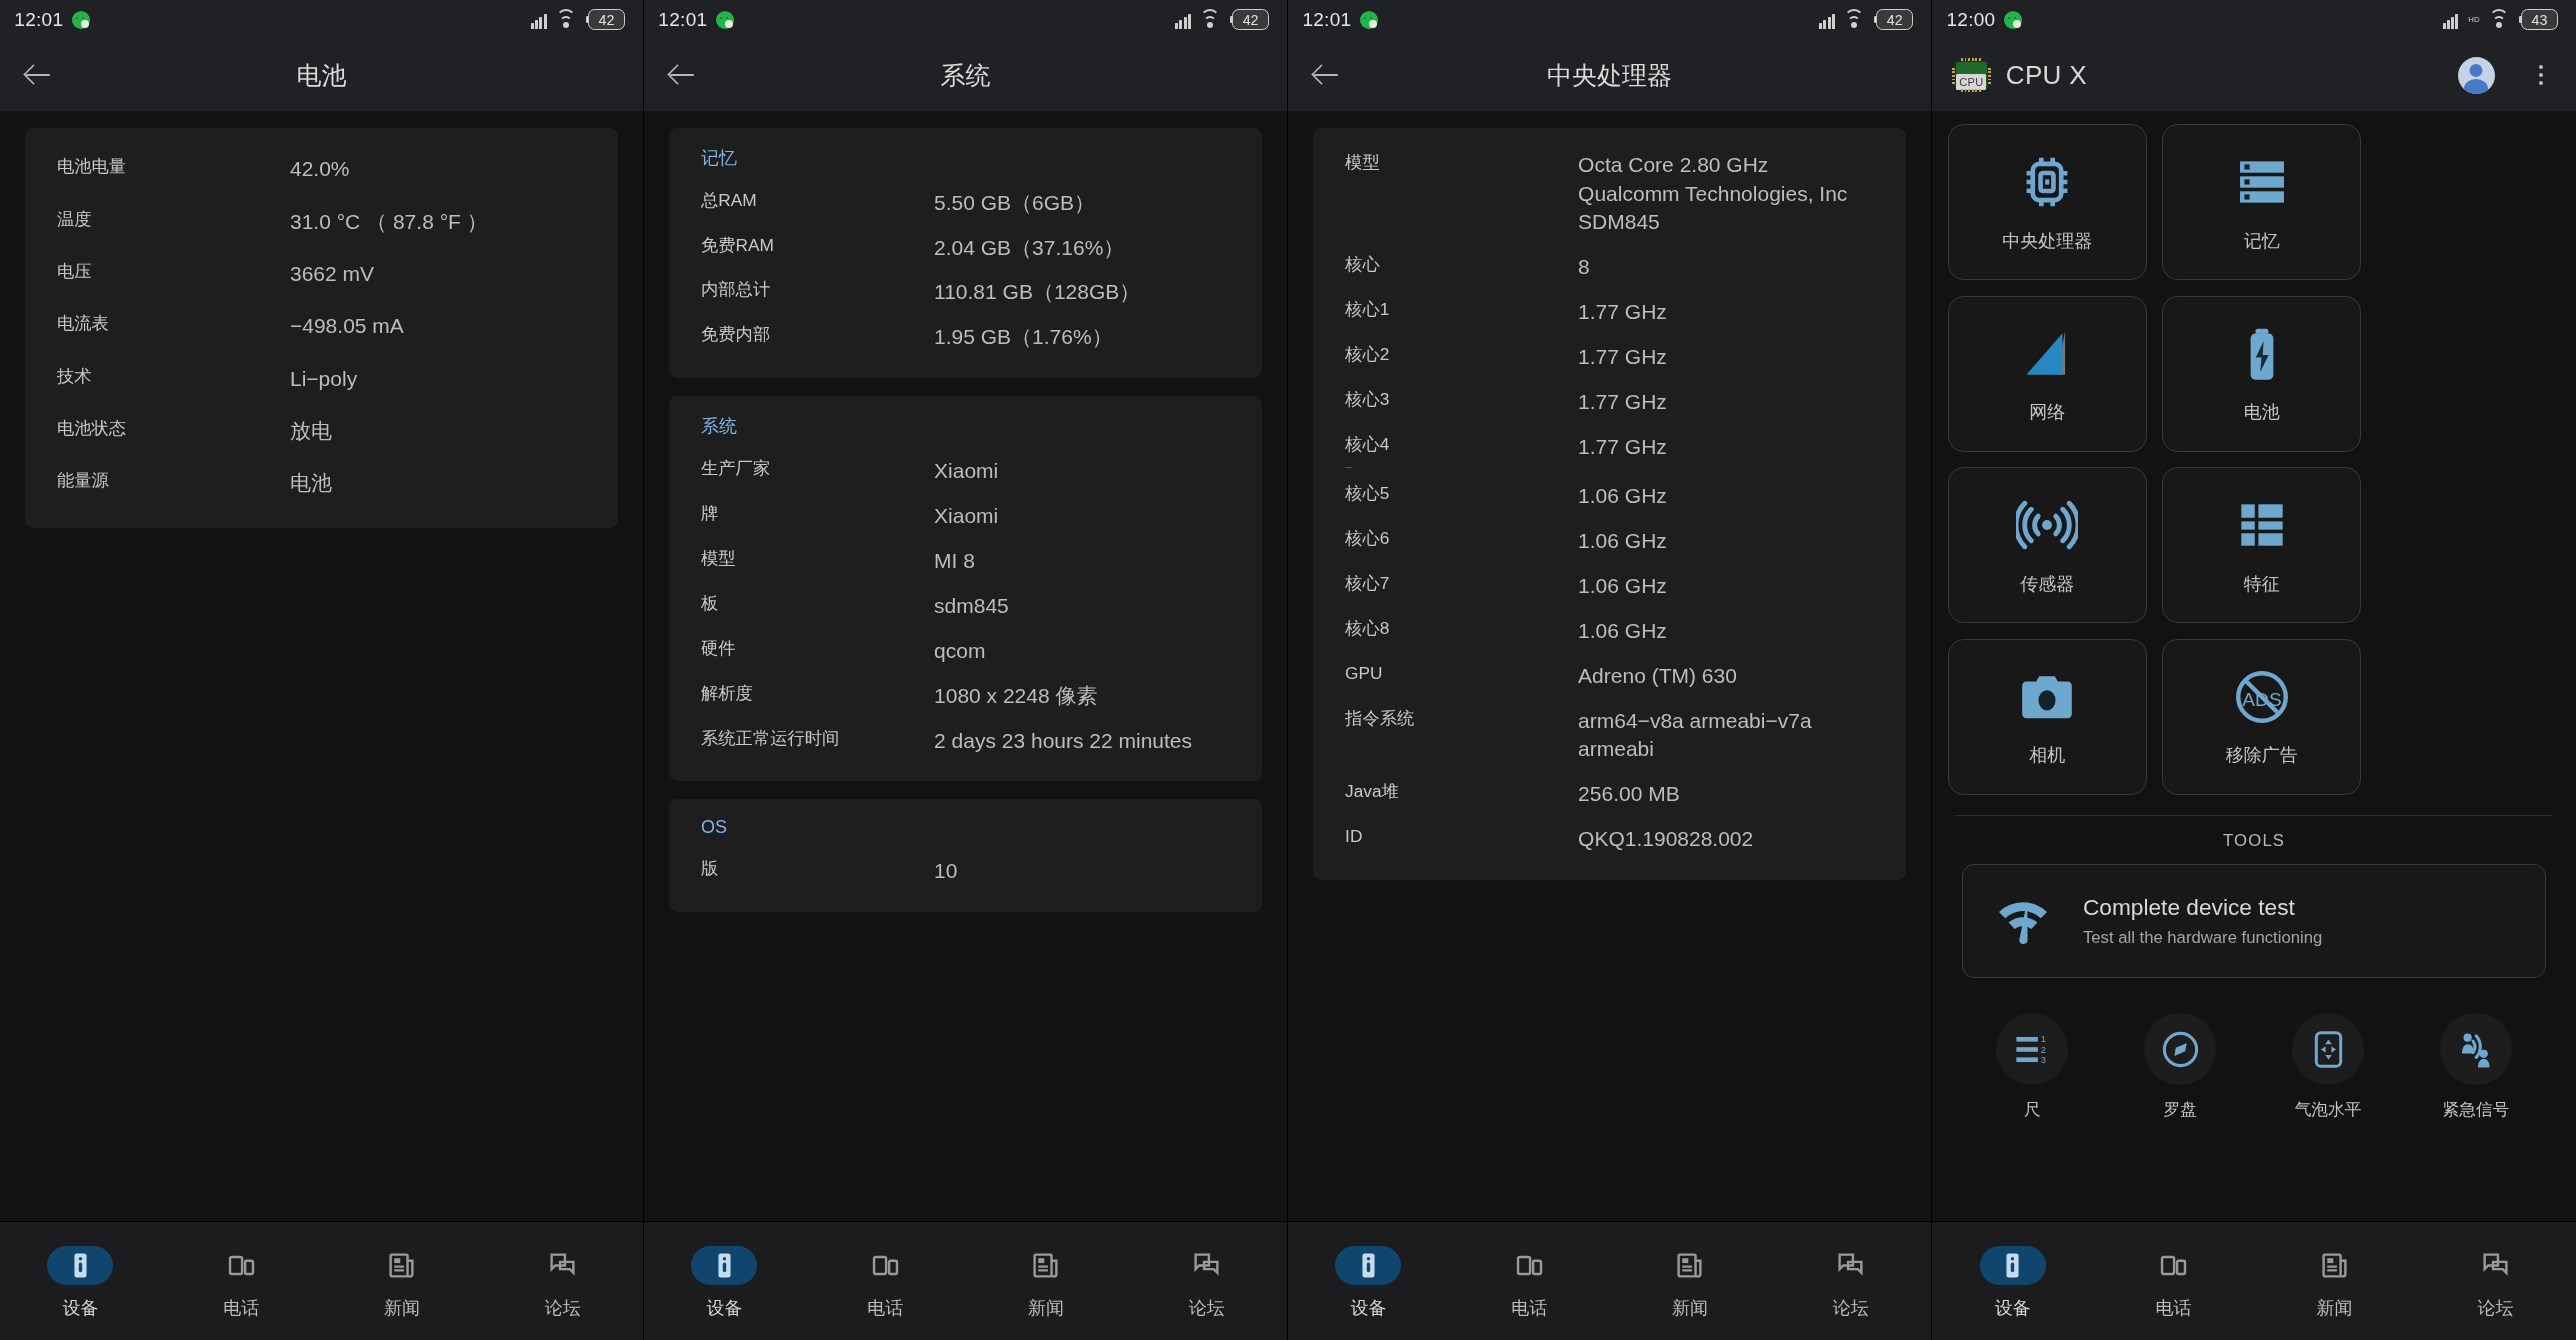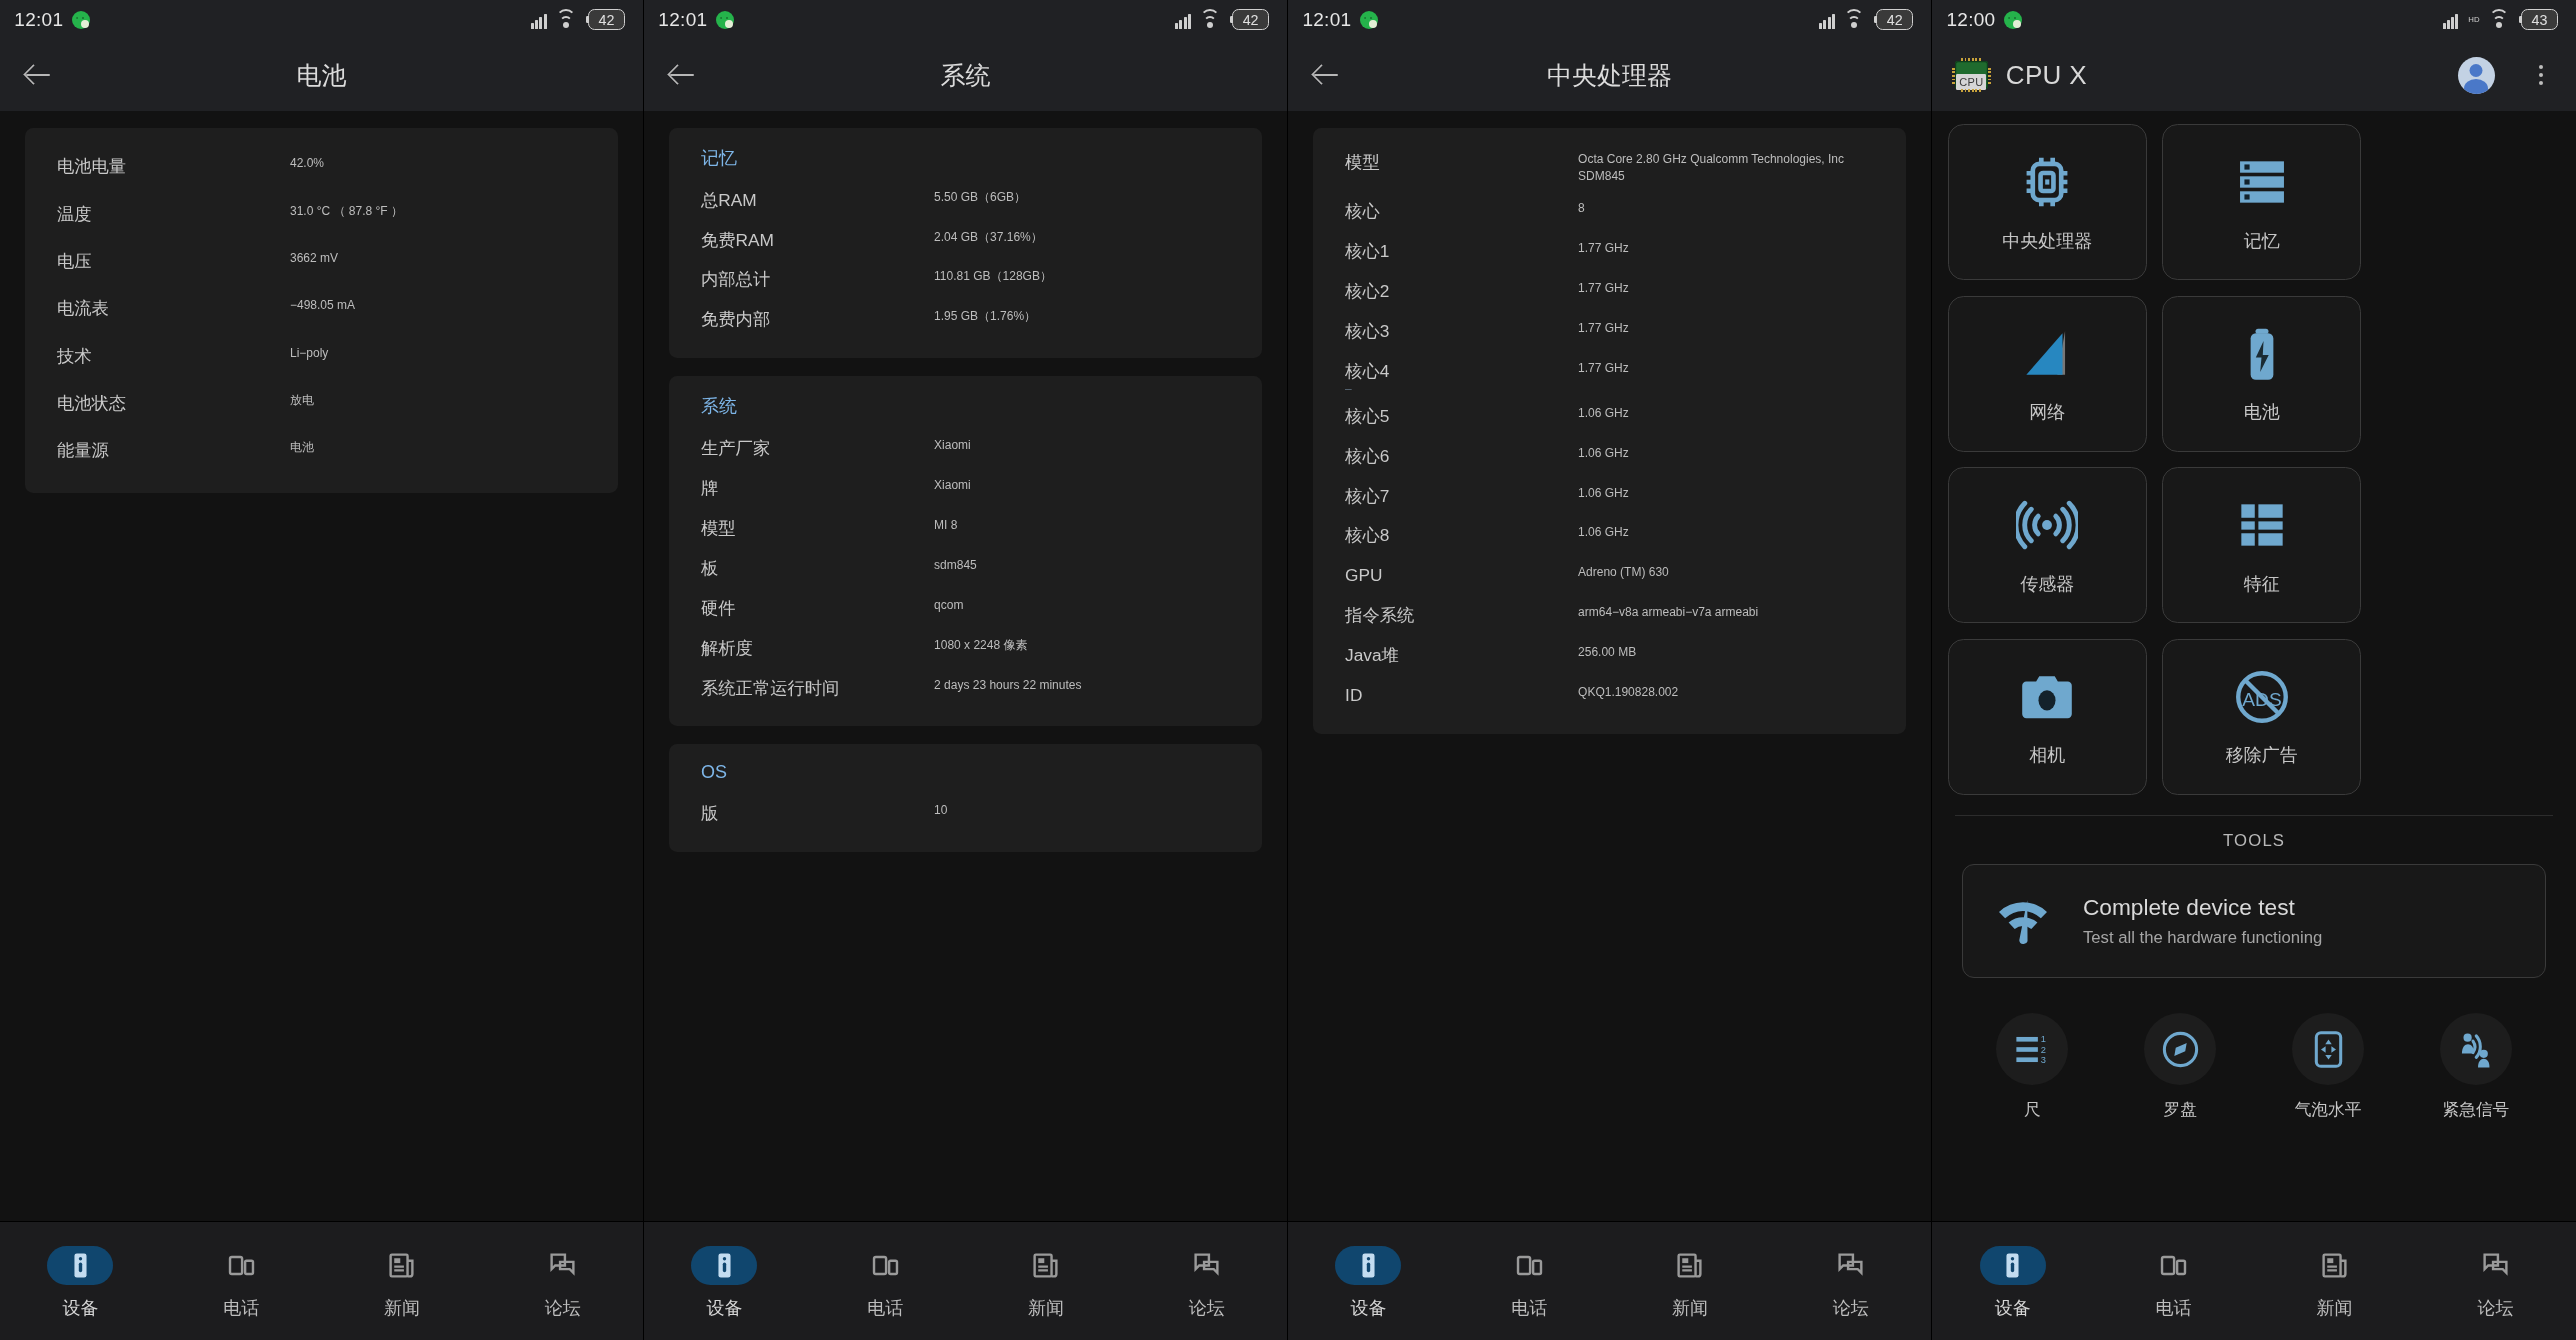--- a/index.html
+++ b/index.html
@@ -84,21 +84,21 @@
      width:24px; height:19px; border-radius:50% 50% 0 0; background:#4a78c8; }
   .kebab{ width:24px; display:flex; flex-direction:column; align-items:center; gap:4.2px; margin-left:16.7px; }
   .kebab i{ width:4.2px; height:4.2px; border-radius:50%; background:#bdbdbd; display:block; }
 
   
   .content{ flex:1; overflow:hidden; background:#121212; padding:16.7px 25px 0 25px; position:relative; }
   .card{ background:#1e1e1e; border-radius:8.3px; padding:15.5px 0 18px 0; margin-bottom:18px; }
   .sec-title{ font-size:18px; color:#7eb6e8; padding:2.4px 32px 10.7px 32px; }
   .row{ display:flex; align-items:flex-start; padding:12px 32px; }
   .row .k{ flex:0 0 233px; font-size:17.3px; color:#c9c9c9; line-height:1.35; }
-  .row .v{ flex:1; font-size:12px; color:#bdbdbd; line-height:1.35; }
+  .row .v{ flex:1; font-size:21px; color:#bdbdbd; line-height:1.35; }
   .row.tight{ padding-top:8.3px; padding-bottom:8.3px; }
   .subdash{ font-size:12px; color:#5b6b7a; padding:0 0 0 32px; margin-top:-9.5px; }
 
   
   .cpux-content{ flex:1; background:#121212; padding:13px 15.5px 0 15.5px; overflow:hidden; }
   .tiles{ display:flex; flex-wrap:wrap; gap:15.5px; justify-content:flex-start; }
   .tile{
     width:199px; height:156px; border:1.2px solid #3a3a3a; border-radius:15.5px; background:#181818;
     display:flex; flex-direction:column; align-items:center; justify-content:center; gap:15.5px; cursor:pointer;
   }

